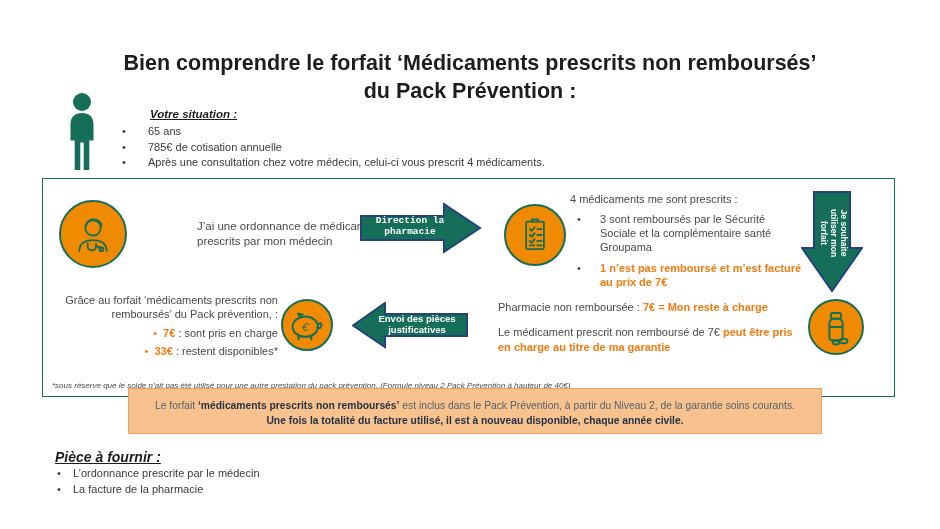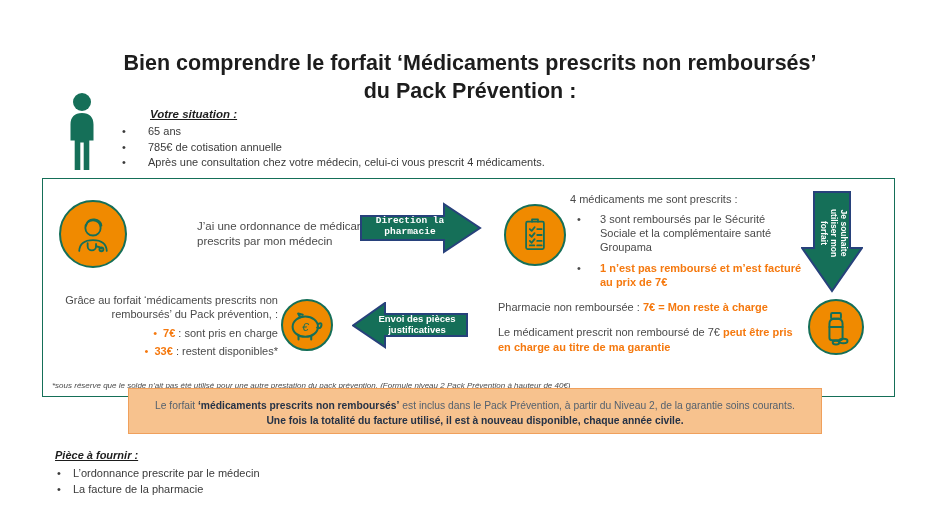--- a/index.html
+++ b/index.html
@@ -62,21 +62,21 @@
   .footnote{position:absolute;left:52px;top:381px;font-size:8px;font-style:italic;
             color:#4A4A4A;white-space:nowrap;}
 
   .banner{position:absolute;left:128px;top:388px;width:694px;background:var(--banner-bg);
           border:1px solid var(--banner-border);text-align:center;padding:9px 4px 4px;
           font-size:10.3px;color:#55616E;line-height:1.5;}
   .banner .b1{white-space:nowrap;}
   .banner b{color:#253246;}
   .banner .b2{font-weight:700;color:#253246;}
 
-  .docs-head{position:absolute;left:55px;top:449px;font-size:11px;font-weight:700;
+  .docs-head{position:absolute;left:55px;top:449px;font-size:14px;font-weight:700;
              font-style:italic;text-decoration:underline;color:var(--ink);}
   .docs-list{position:absolute;left:57px;top:466px;font-size:11px;color:#3A3A3A;}
   .docs-row{display:flex;line-height:15.5px;}
   .docs-row::before{content:"\2022";width:8px;margin-right:8px;color:#3A3A3A;}
 </style>
 </head>
 <body>
 
 <div class="canvas">
 

